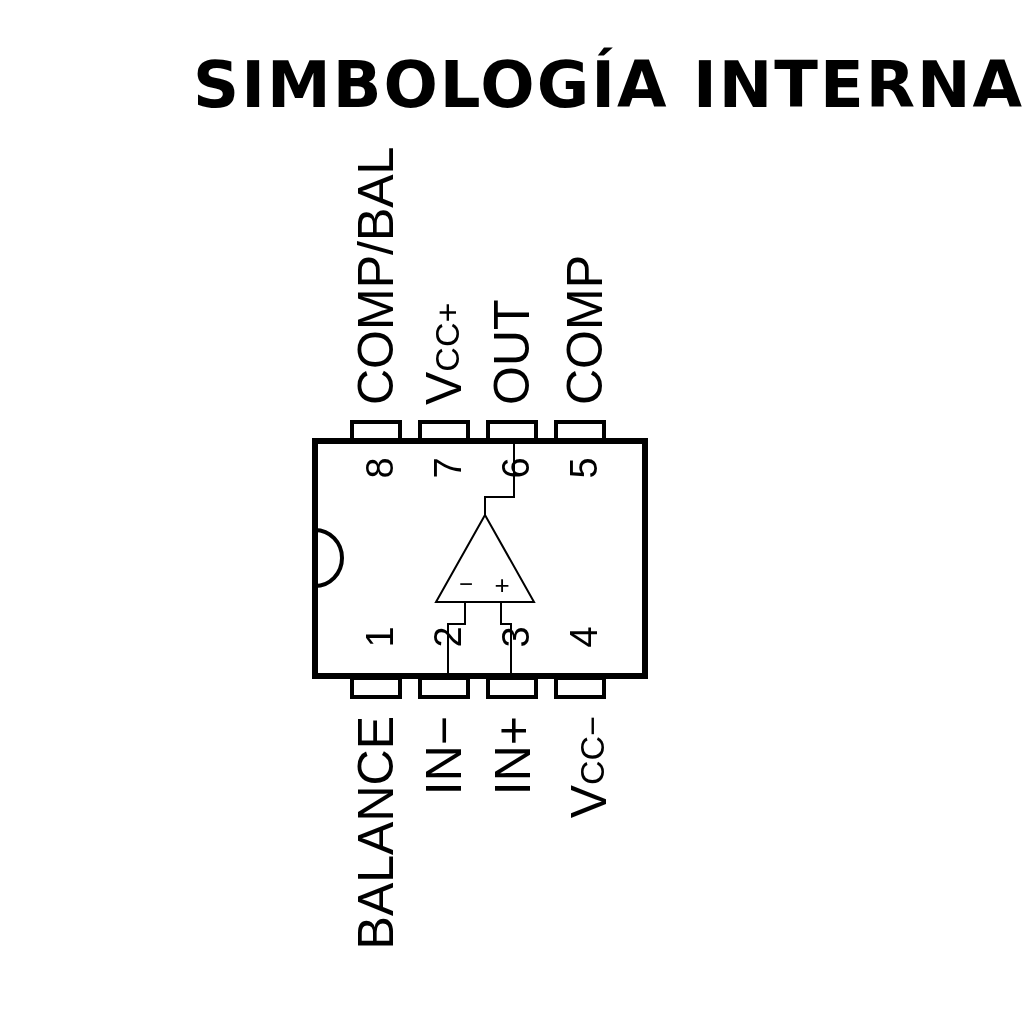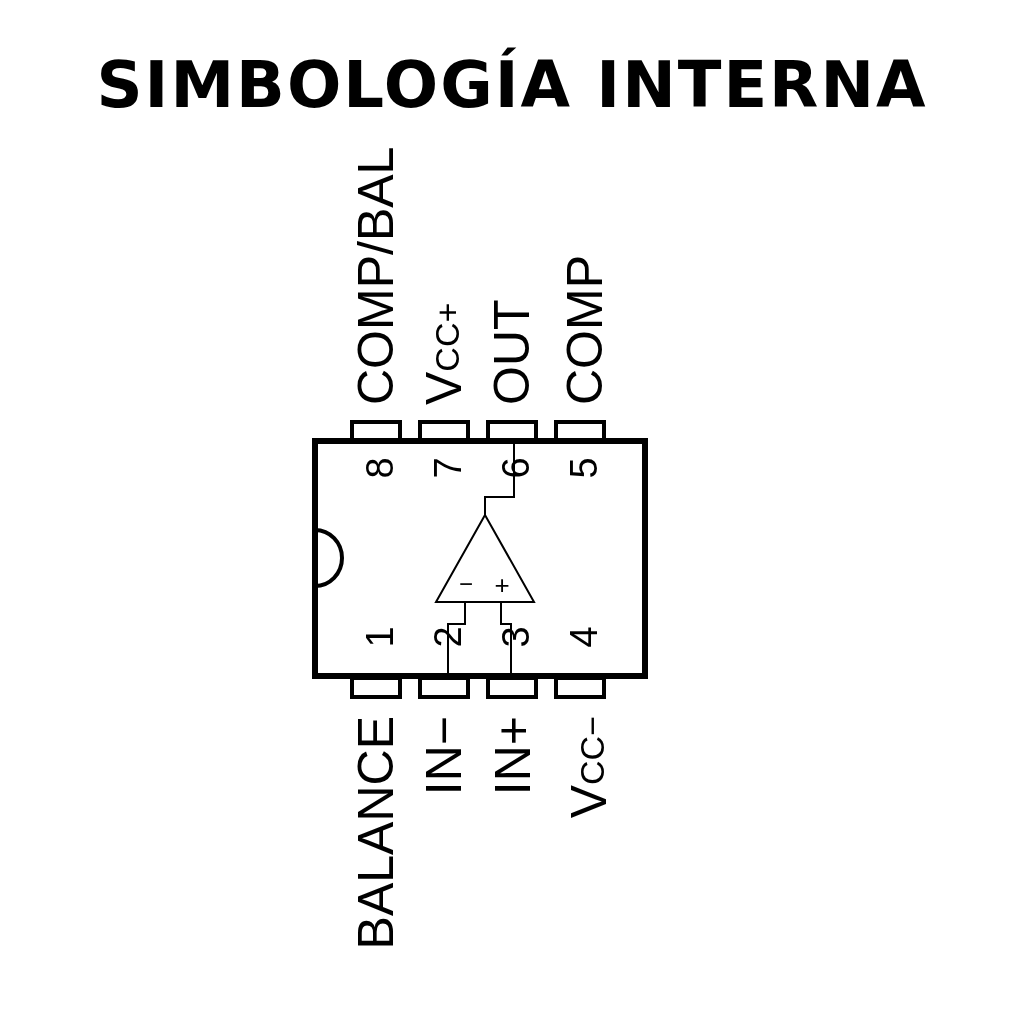--- a/index.html
+++ b/index.html
@@ -1,18 +1,18 @@
 <!DOCTYPE html>
 <html><head>
   <meta charset="utf-8">
   <style>
     html, body { margin: 0; padding: 0; background: #ffffff; }
     body { width: 1024px; height: 1024px; position: relative; overflow: hidden; }
     .title {
-      position: absolute; left: 0; top: 48px; width: 1024px; text-align: center;
+      position: absolute; left: 0; top: 48px; width: 1024px; text-align: right;
       font-family: "DejaVu Sans", sans-serif; font-weight: bold; font-size: 64px;
       letter-spacing: 2px; color: #000;
     }
     svg { position: absolute; left: 0; top: 0; }
     .lbl { font-family: "Liberation Sans", sans-serif; font-size: 50px; fill: #000; }
     .num { font-family: "Liberation Sans", sans-serif; font-size: 38px; fill: #000; }
     .sub { font-size: 34px; }
   </style>
 </head>
 <body>

